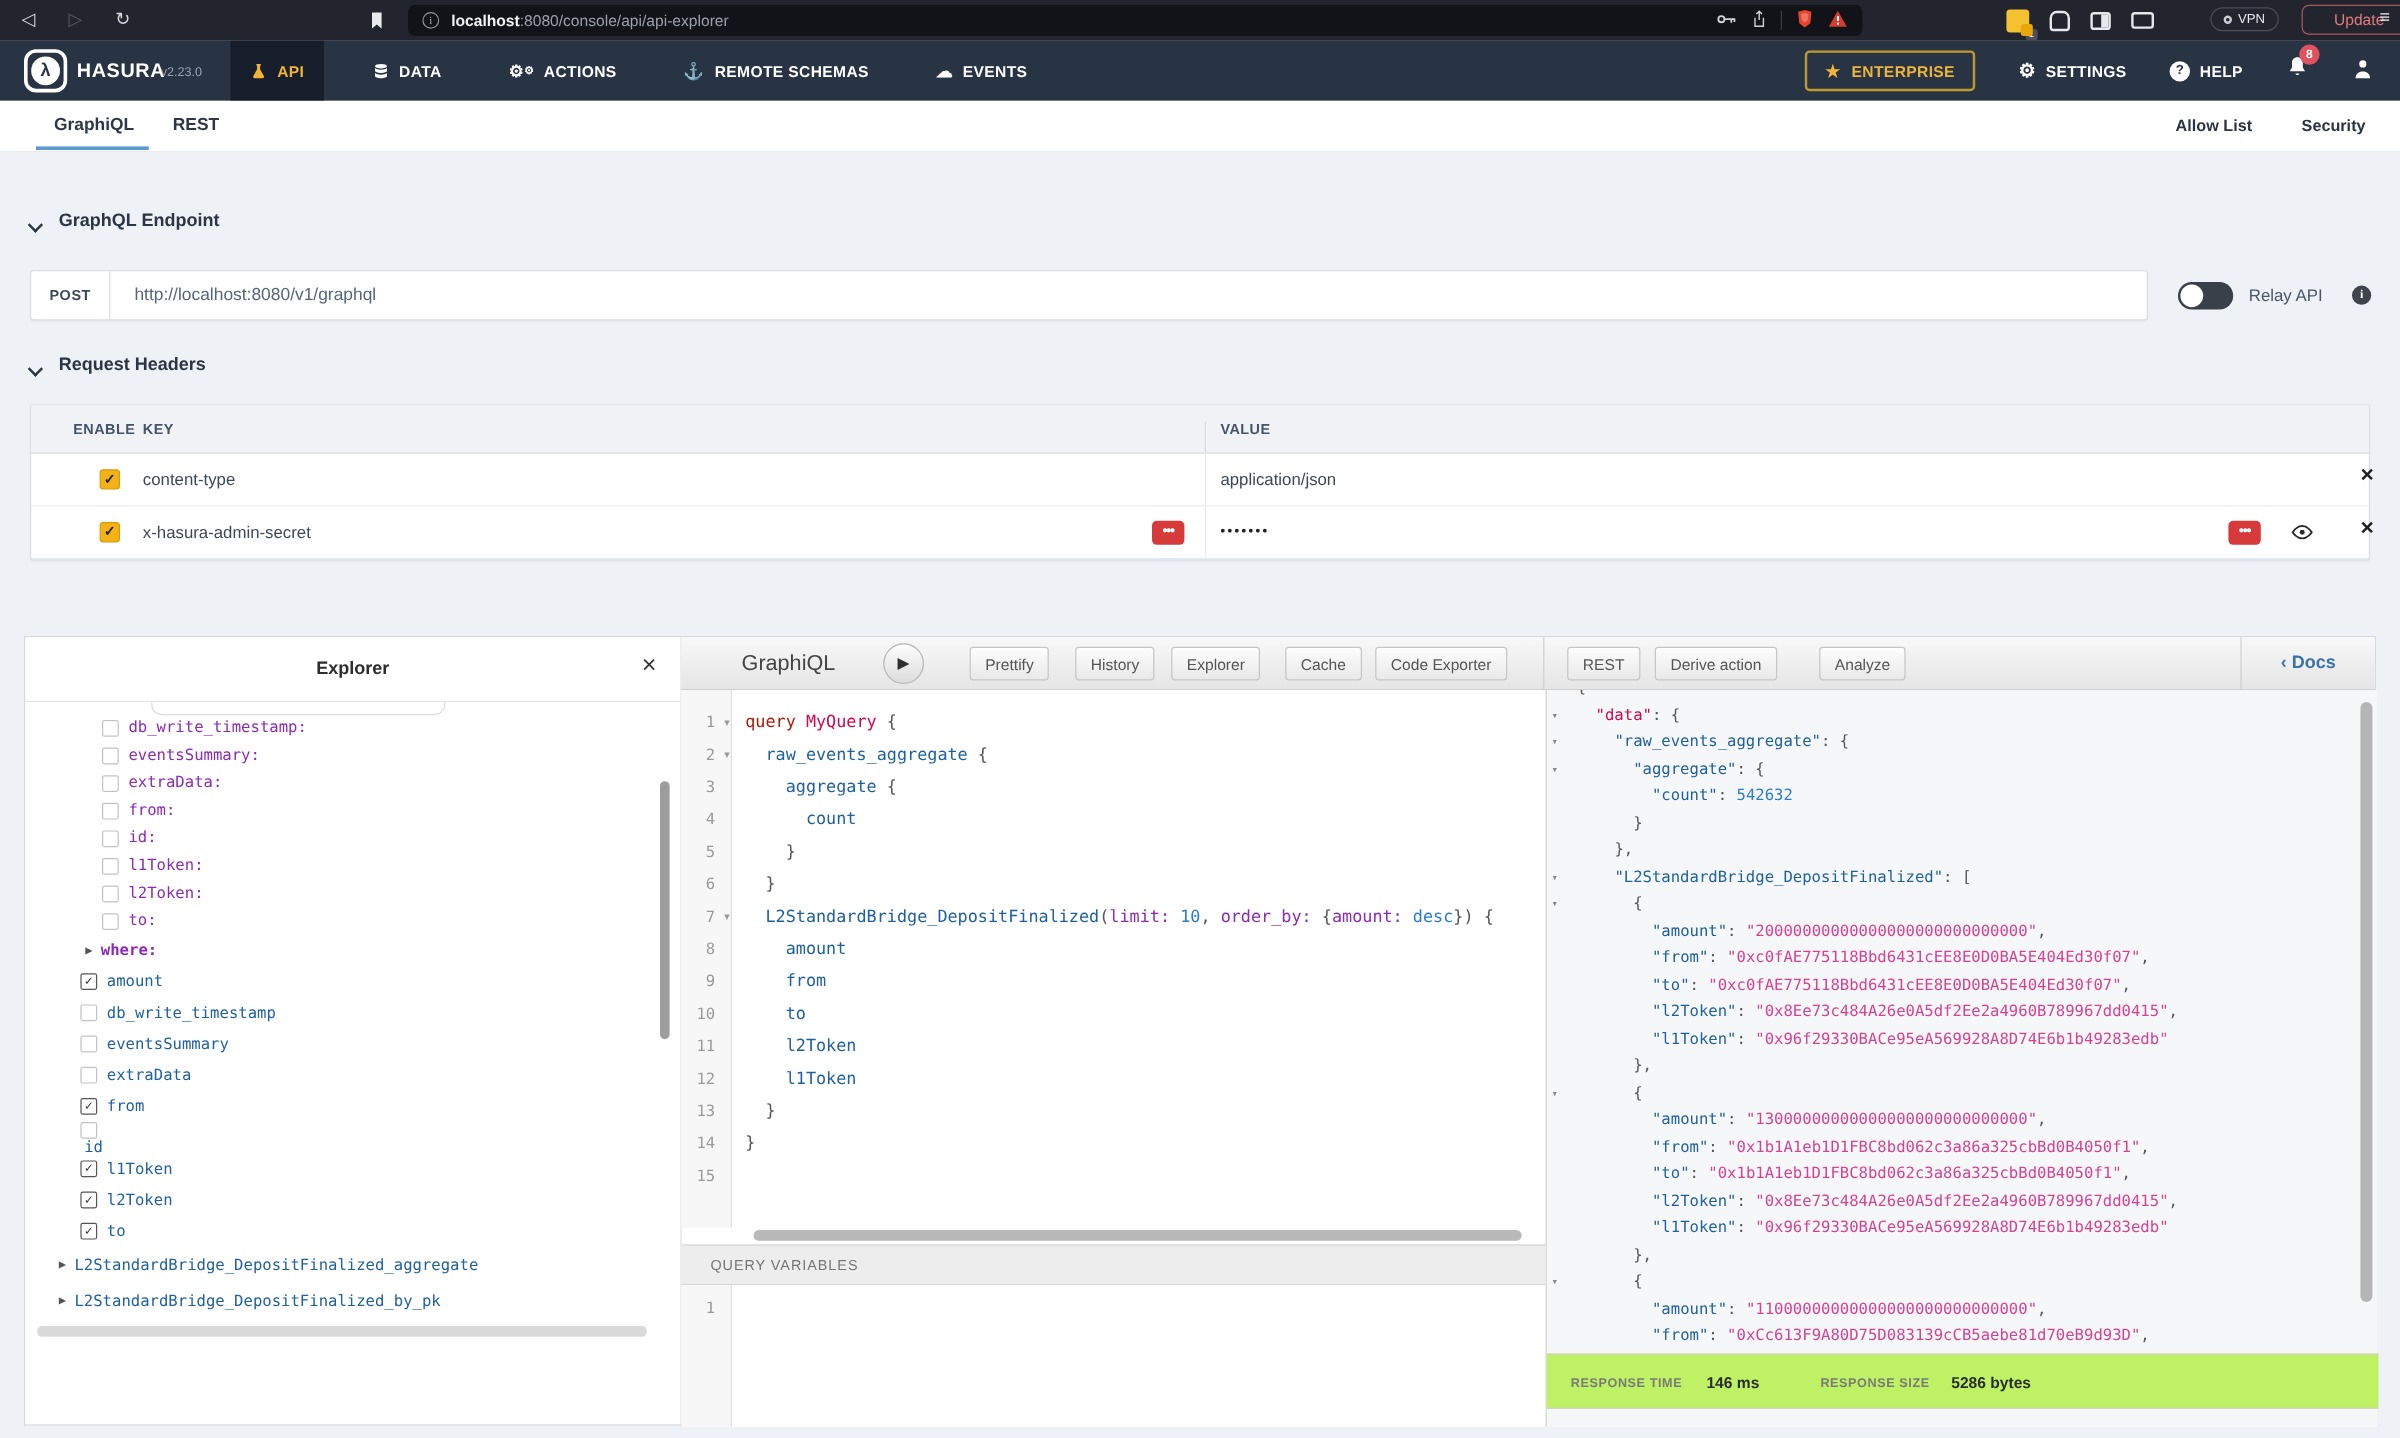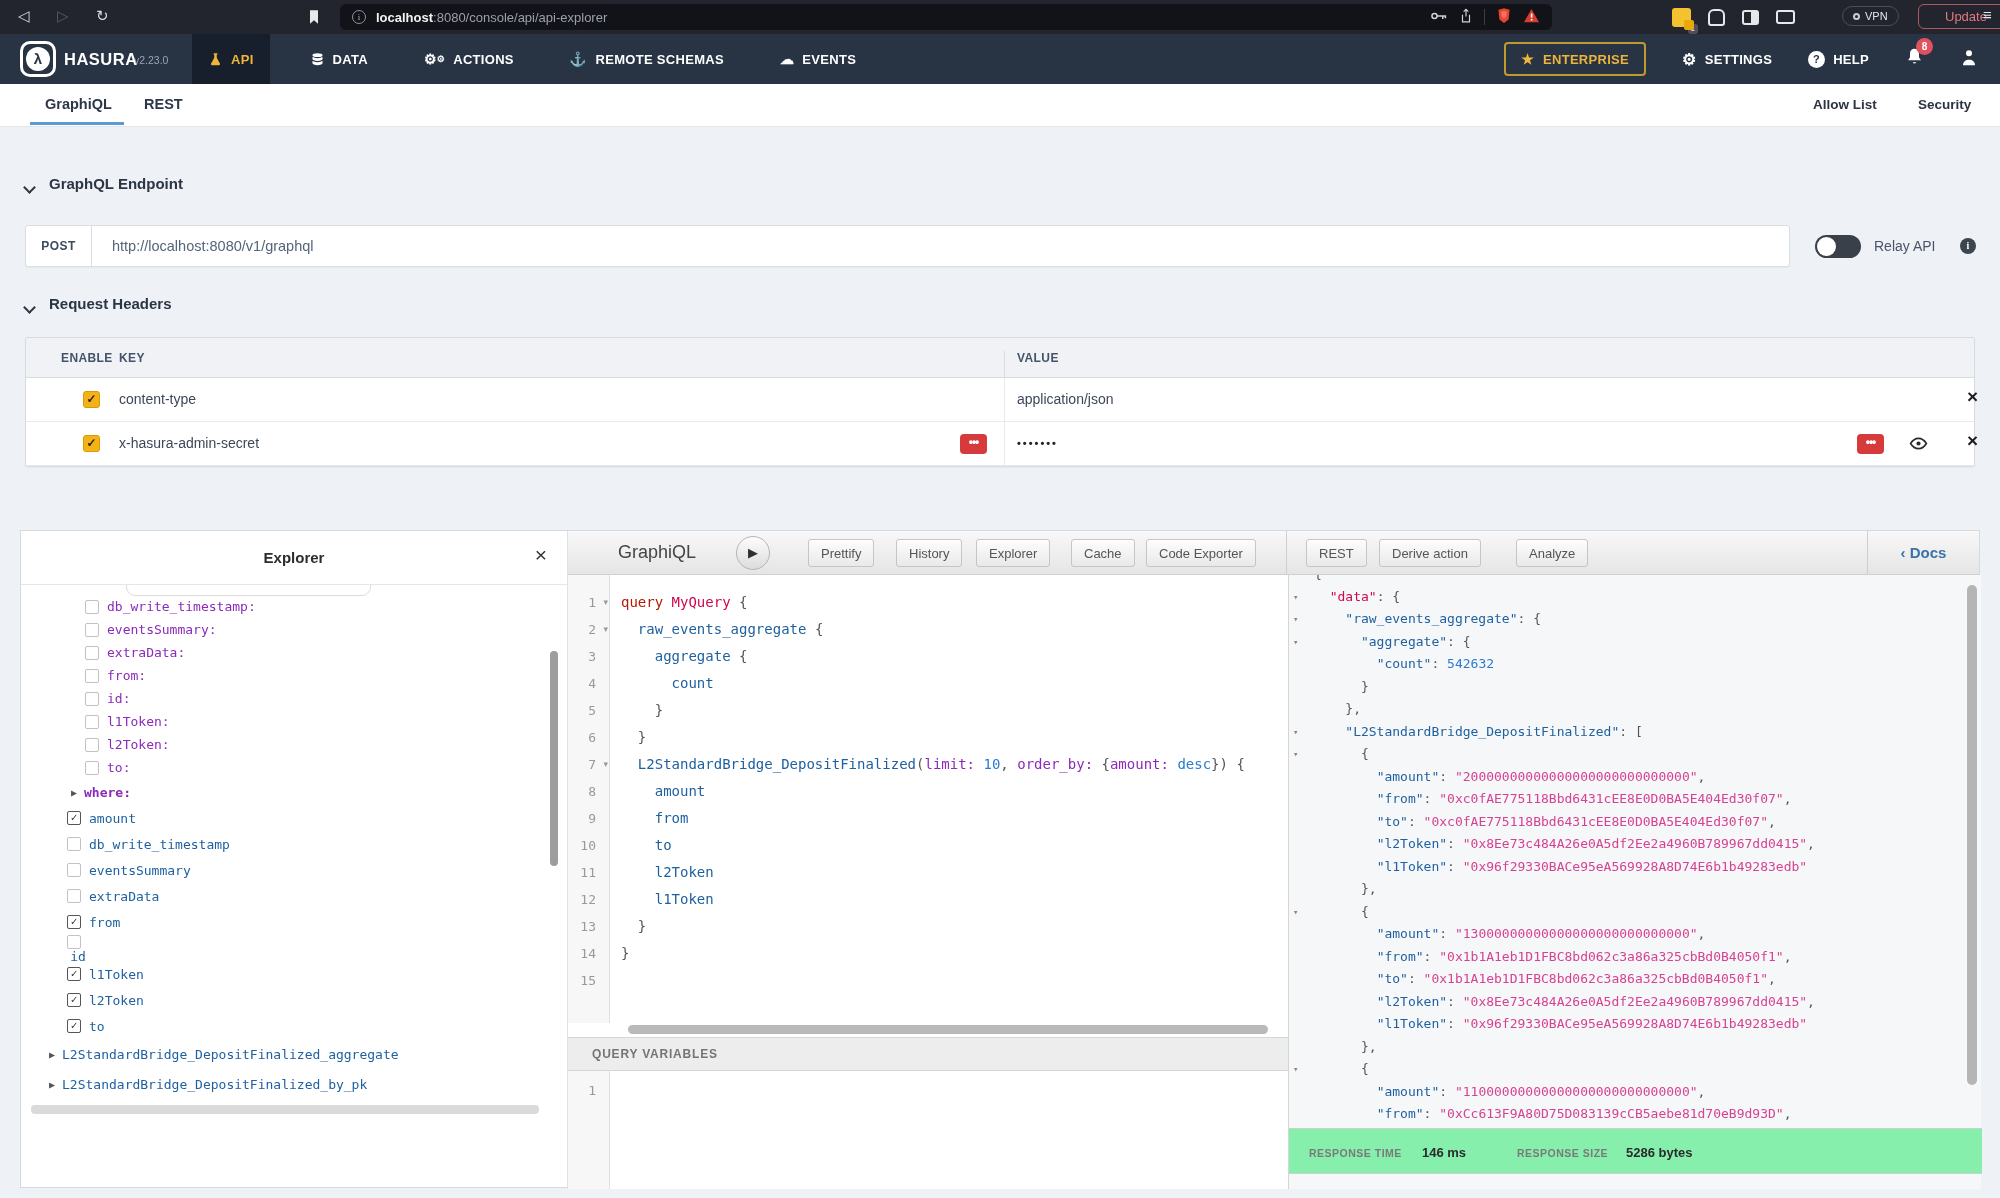--- a/index.html
+++ b/index.html
@@ -117,32 +117,32 @@
 .gq-docs{position:absolute;right:0;top:0;width:112px;height:43px;border-left:1px solid #cfcfcf;text-align:center;line-height:43px;color:#3a73a9;font-weight:bold;font-size:15px;cursor:pointer}
 
 .editor{position:absolute;left:547px;top:44px;width:720px;height:448px;background:#fff}
 .ed-gutter{position:absolute;left:0;top:0;width:42px;height:448px;background:#f7f7f7;border-right:1px solid #e0e0e0;padding-top:14px}
 .gut-line{height:27px;position:relative}
 .lnum{position:absolute;right:13px;font-size:13px;color:#9a9a9a;font-family:"DejaVu Sans Mono",monospace;line-height:27px}
 .gfold{position:absolute;right:1px;font-size:9px;color:#999;line-height:27px}
 .ed-code{position:absolute;left:53px;top:0;width:660px;height:448px;padding-top:14px;font-family:"DejaVu Sans Mono",monospace;font-size:14px;overflow:hidden;cursor:text}
 .code-line{height:27px;line-height:27px;white-space:pre}
 .ed-hscroll{position:absolute;left:607px;top:494px;width:640px;height:9px;background:#b9b9b9;border-radius:5px;cursor:pointer}
-.qvars-bar{position:absolute;left:547px;top:506px;width:720px;height:34px;background:#ededed;border-top:1px solid #d6d6d6;border-bottom:1px solid #d6d6d6;font-size:12px;font-weight:bold;letter-spacing:.8px;color:#757575;line-height:32px;padding-left:24px;cursor:pointer}
+.qvars-bar{position:absolute;left:547px;top:506px;width:720px;height:34px;background:#ededed;border-top:1px solid #d6d6d6;border-bottom:1px solid #d6d6d6;font-size:12px;font-weight:normal;letter-spacing:.8px;color:#757575;line-height:32px;padding-left:24px;cursor:pointer}
 .qvars{position:absolute;left:547px;top:540px;width:720px;height:118px;background:#fff}
 .qv-gutter{position:absolute;left:0;top:0;width:42px;height:118px;background:#f7f7f7;border-right:1px solid #e0e0e0}
 .qv-num{position:absolute;right:13px;top:12px;font-size:13px;color:#9a9a9a;font-family:"DejaVu Sans Mono",monospace}
 
 .resp{position:absolute;left:1267px;top:44px;width:693px;height:614px;background:#f6f7f8;border-left:1px solid #d5d5d5}
 .resp-view{position:absolute;left:0;top:0;width:693px;height:553px;overflow:hidden;cursor:text}
 .resp-pre{margin-top:-12px}
 .resp-line{height:22.5px;line-height:22.5px;white-space:pre;position:relative;padding-left:25px;font-family:"DejaVu Sans Mono",monospace;font-size:13px}
 .rfold{position:absolute;left:4px;top:0;font-size:9px;color:#888}
 .resp-scroll{position:absolute;right:4px;top:10px;width:10px;height:500px;background:#b5b5b5;border-radius:5px;cursor:pointer}
-.resp-foot{position:absolute;left:0;top:553px;width:693px;height:46px;background:#86efac;border-top:1px solid #cfcfcf;border-bottom:1px solid #cfcfcf}
+.resp-foot{position:absolute;left:0;top:553px;width:693px;height:46px;background:#bef264;border-top:1px solid #cfcfcf;border-bottom:1px solid #cfcfcf}
 .rf-label{position:absolute;font-size:10.5px;font-weight:bold;color:#7a7a7a;letter-spacing:.5px;top:18px}
 .rf-value{position:absolute;font-size:13px;font-weight:bold;color:#2b2b2b;top:16px}
 
 .tk-k{color:#b11a04}.tk-d{color:#d2054e}.tk-p{color:#1f61a0}.tk-a{color:#8b2bb9}
 .tk-n{color:#2a7bd2}.tk-s{color:#d64292}.tk-u{color:#555}.tk-w{color:#333}
 </style>
 </head>
 <body>
 
 <div class="screen">

